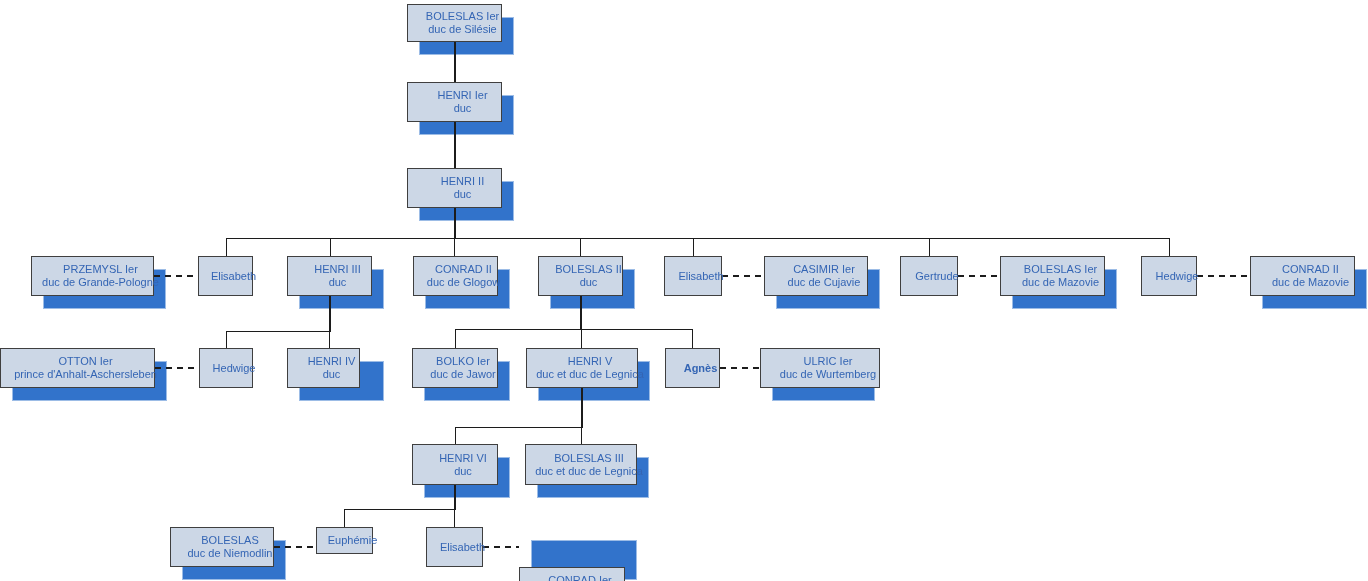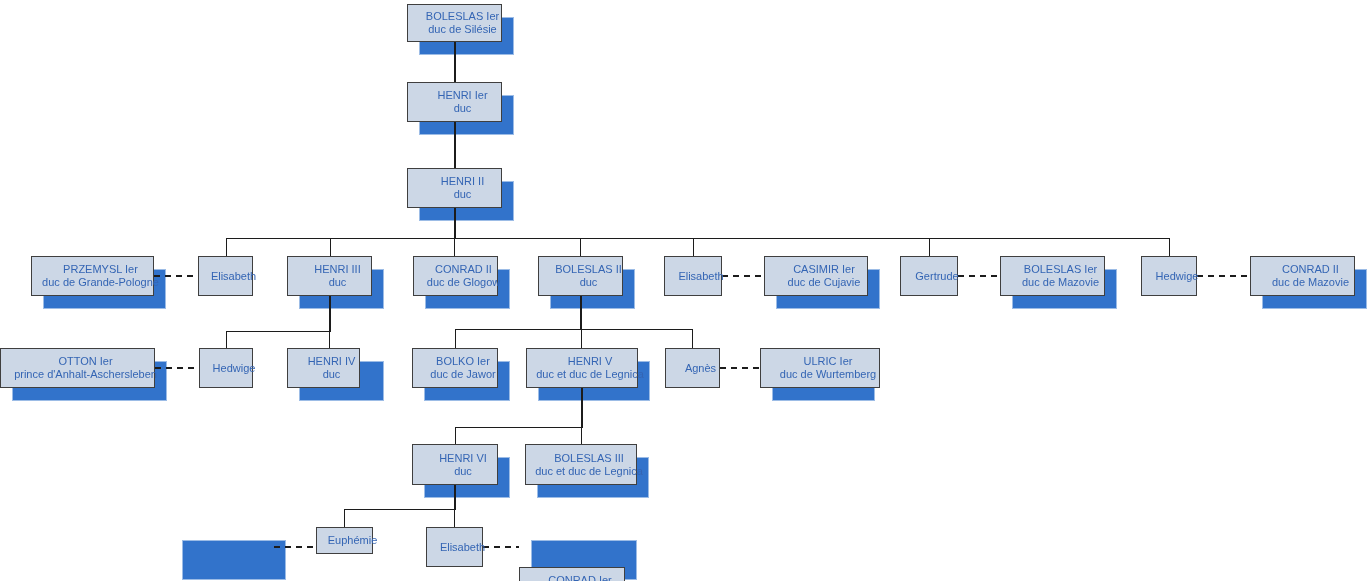--- a/index.html
+++ b/index.html
@@ -174,35 +174,39 @@
       <span>duc</span>
     </div>
     <div class="node" style="left: 412px; top: 348px; width: 86px; height: 40px;">
       <span>BOLKO Ier</span>
       <span>duc de Jawor</span>
     </div>
     <div class="node" style="left: 526px; top: 348px; width: 112px; height: 40px;">
       <span>HENRI V</span>
       <span>duc et duc de Legnica</span>
     </div>
-    <div class="node" style="left: 665px; top: 348px; width: 55px; height: 40px;">
+    <div class="node" style="left: 665px; top: 348px; width: 55px; height: 40px; font-weight: bold;">
       <span>Agnès</span>
     </div>
     <div class="node" style="left: 760px; top: 348px; width: 120px; height: 40px;">
       <span>ULRIC Ier</span>
       <span>duc de Wurtemberg</span>
     </div>
     <div class="node" style="left: 412px; top: 444px; width: 86px; height: 41px;">
       <span>HENRI VI</span>
       <span>duc</span>
     </div>
     <div class="node" style="left: 525px; top: 444px; width: 112px; height: 41px;">
       <span>BOLESLAS III</span>
       <span>duc et duc de Legnica</span>
     </div>
+    <div class="node" style="left: 170px; top: 527px; width: 104px; height: 40px;">
+      <span>BOLESLAS</span>
+      <span>duc de Niemodlin</span>
+    </div>
     <div class="node" style="left: 316px; top: 527px; width: 57px; height: 27px;">
       <span>Euphémie</span>
     </div>
     <div class="node" style="left: 426px; top: 527px; width: 57px; height: 40px;">
       <span>Elisabeth</span>
     </div>
     <div class="node" style="left: 519px; top: 527px; width: 106px; height: 40px; margin-top: 40px;">
       <span>CONRAD Ier</span>
       <span>duc d'Olesnica</span>
     </div>

